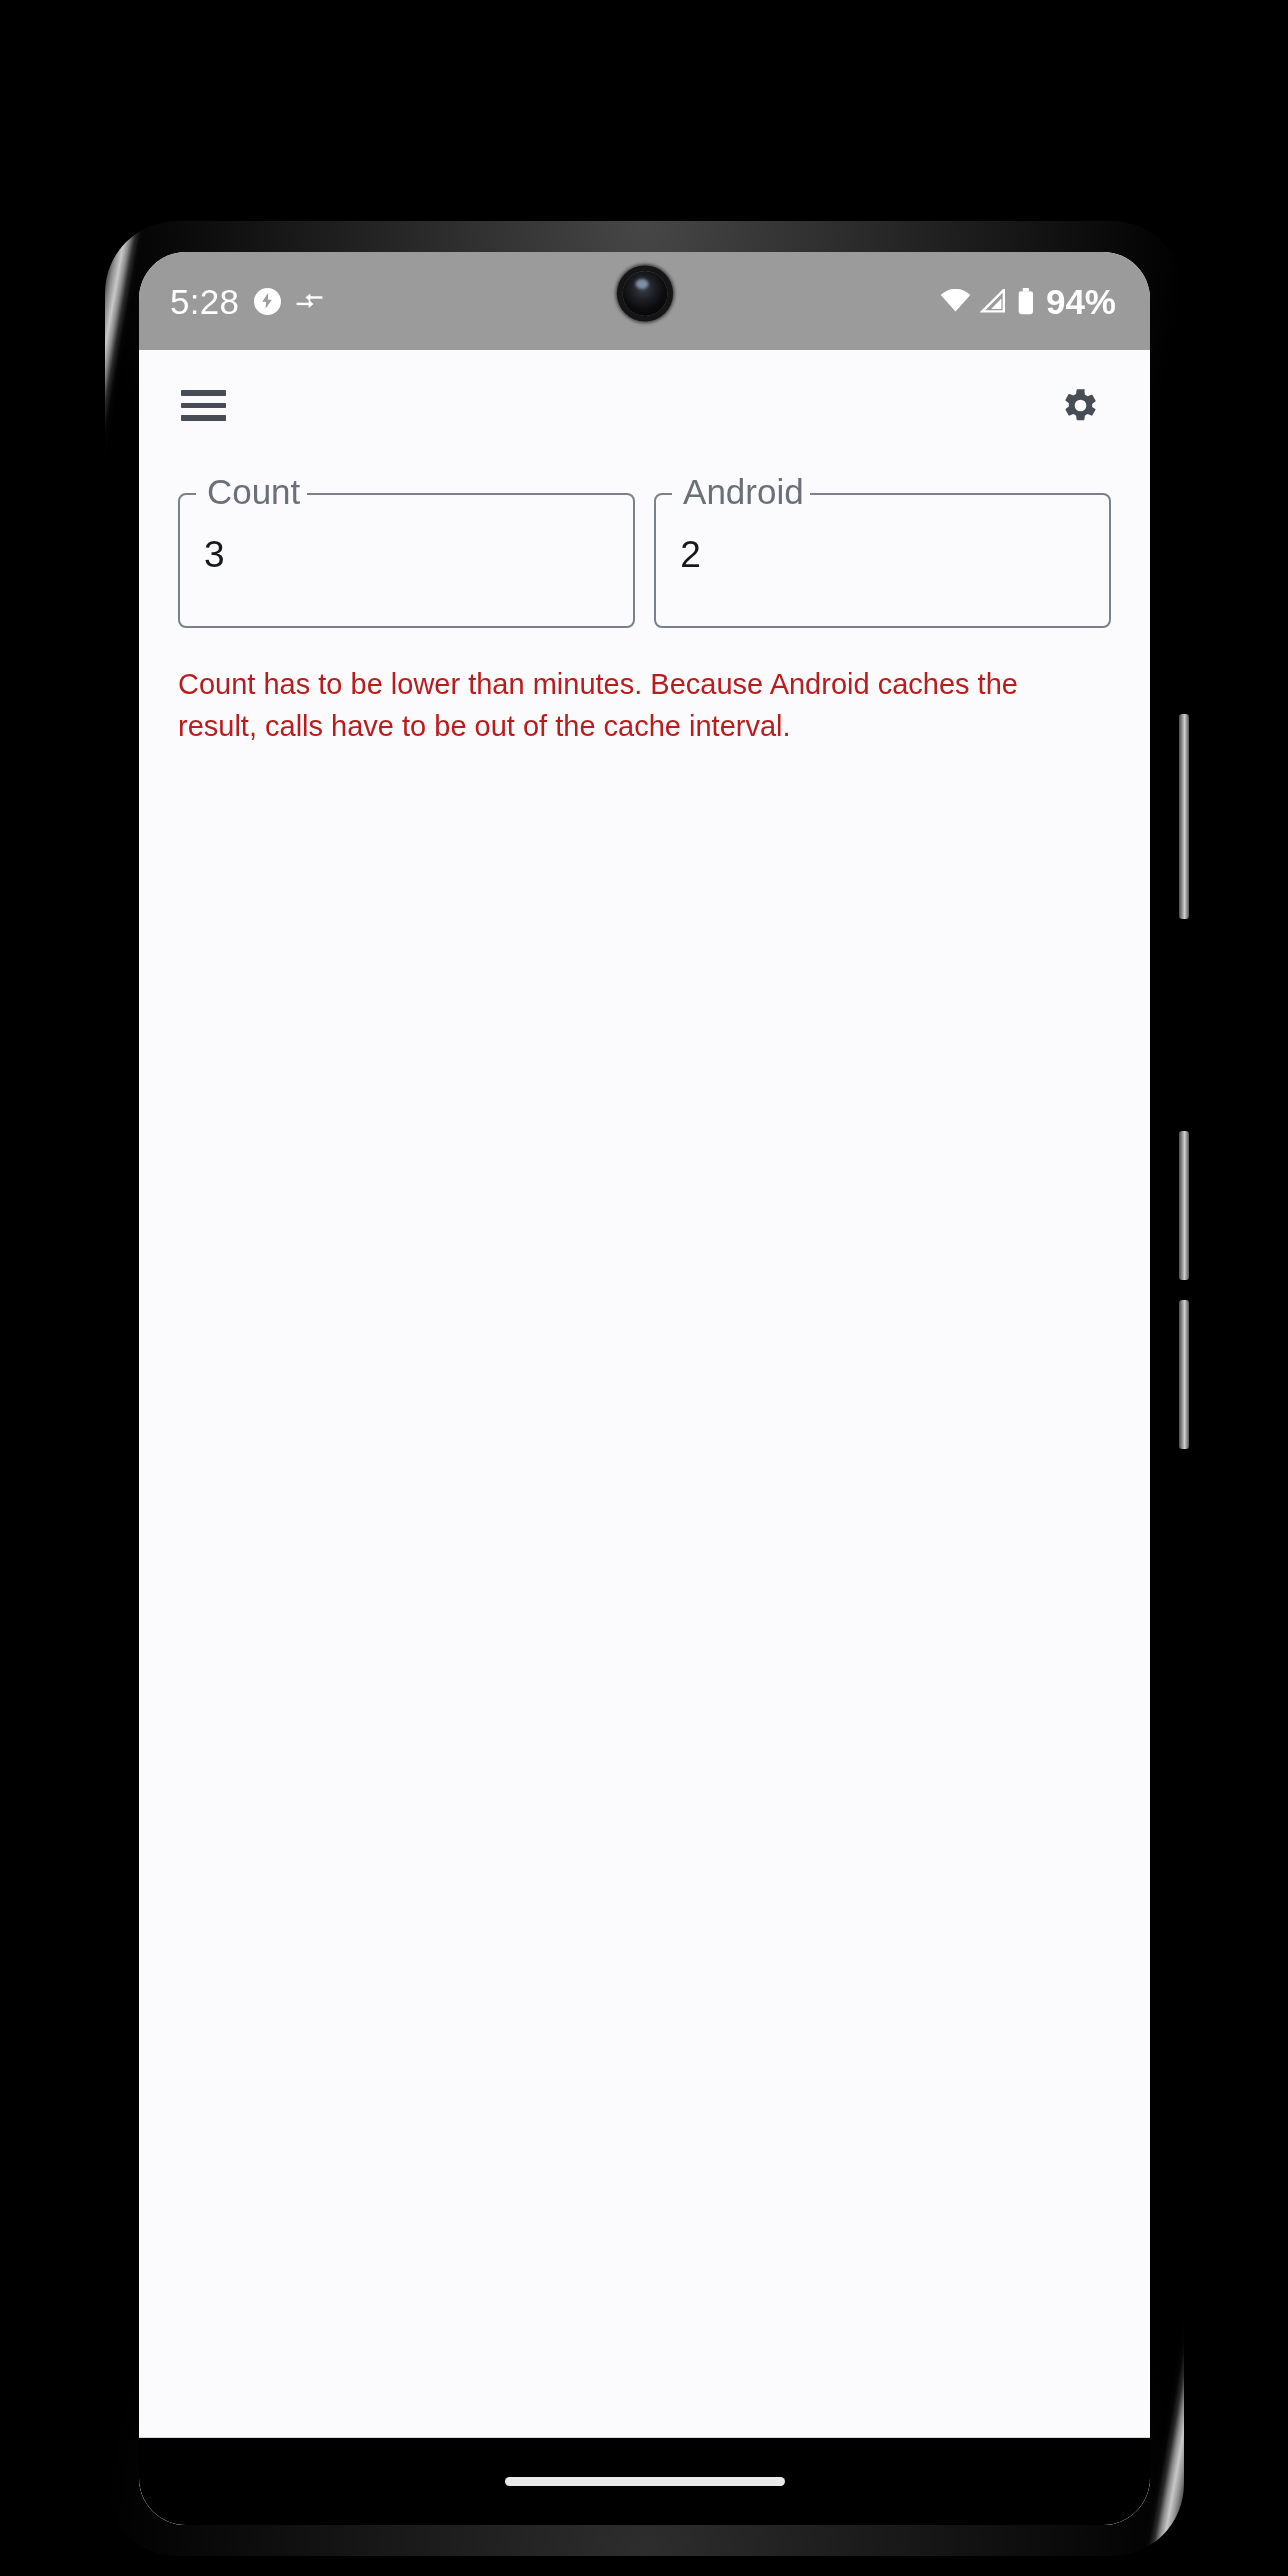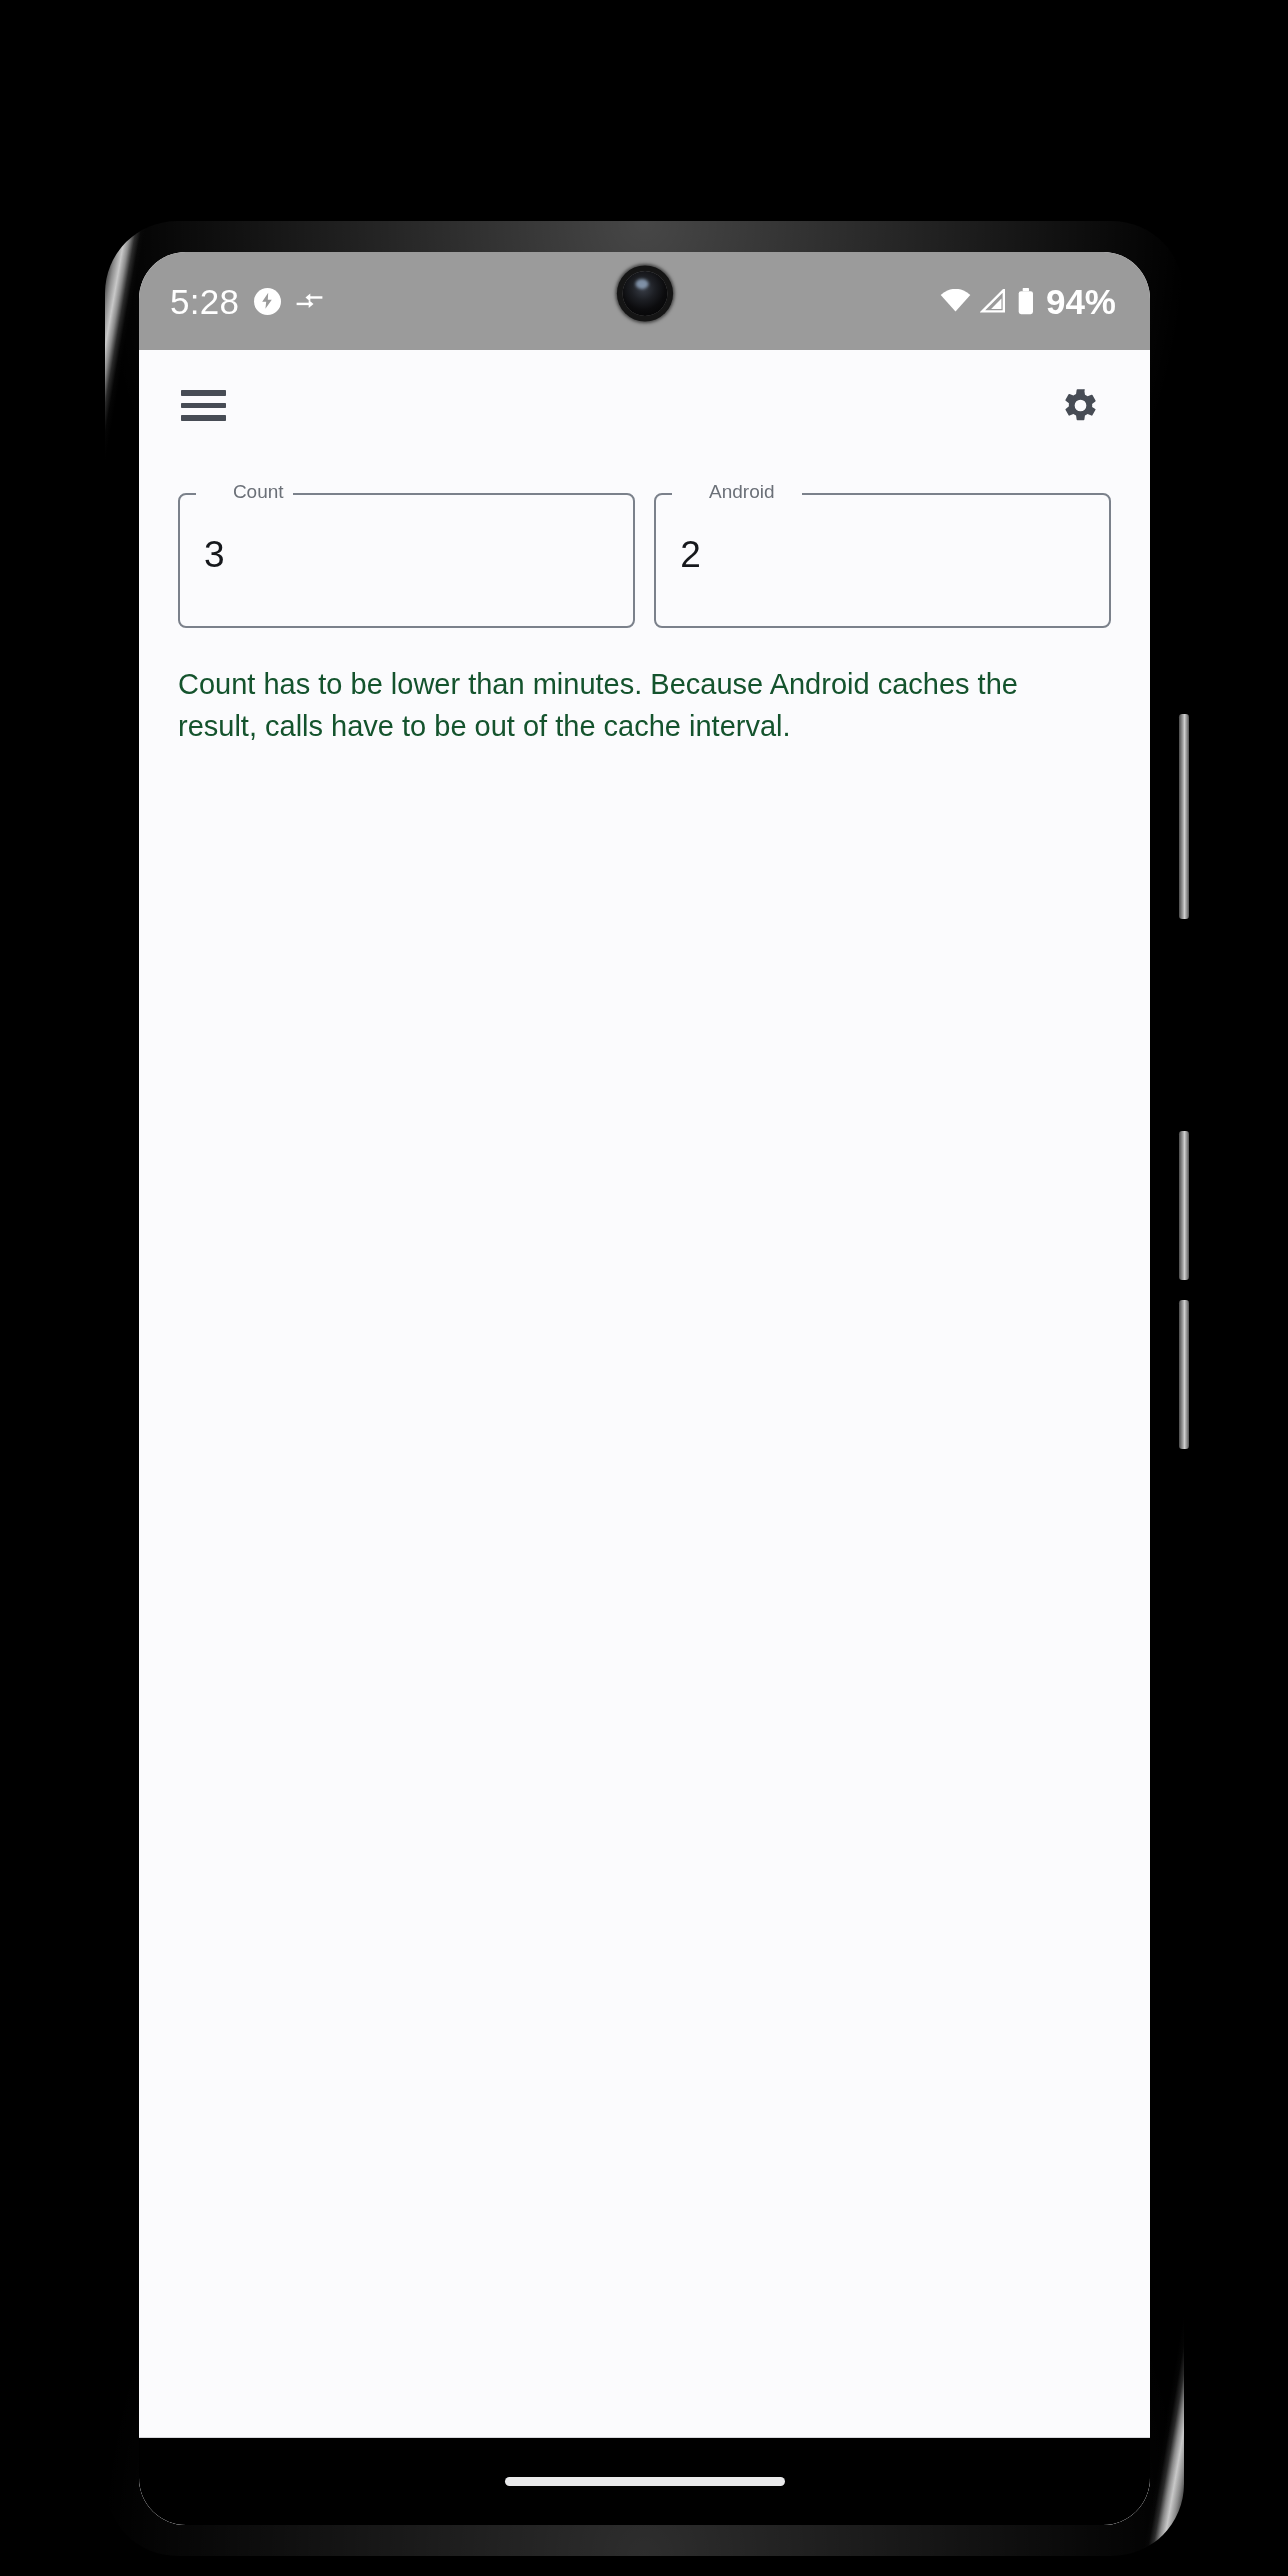--- a/index.html
+++ b/index.html
@@ -237,42 +237,41 @@
     position: absolute;
     left: 17.7px;
     top: -2.4px;
     height: 4.8px;
     background: #fbfbfd;
   }
   .tf-label {
     position: absolute;
     left: 22.5px;
     top: -17px;
-    font-size: 19px;
+    font-size: 35px;
     color: #6b7078;
     background: #fbfbfd;
     padding: 0 6.4px;
     line-height: 32px;
     white-space: nowrap;
-    margin-left: 26px;
   }
   .tf-value {
     position: absolute;
     left: 26px;
     top: 42px;
     font-size: 37px;
     color: #16181c;
     line-height: 1.1;
   }
 
   .helper {
     margin: 35px 39px 12px 39px;
     font-size: 29px;
     line-height: 42px;
-    color: #14532d;
+    color: #b91c1c;
     max-width: 894px;
   }
 
   
   .navbar {
     margin-top: auto;
     height: 87px;
     background: #000000;
     display: flex;
     align-items: center;

